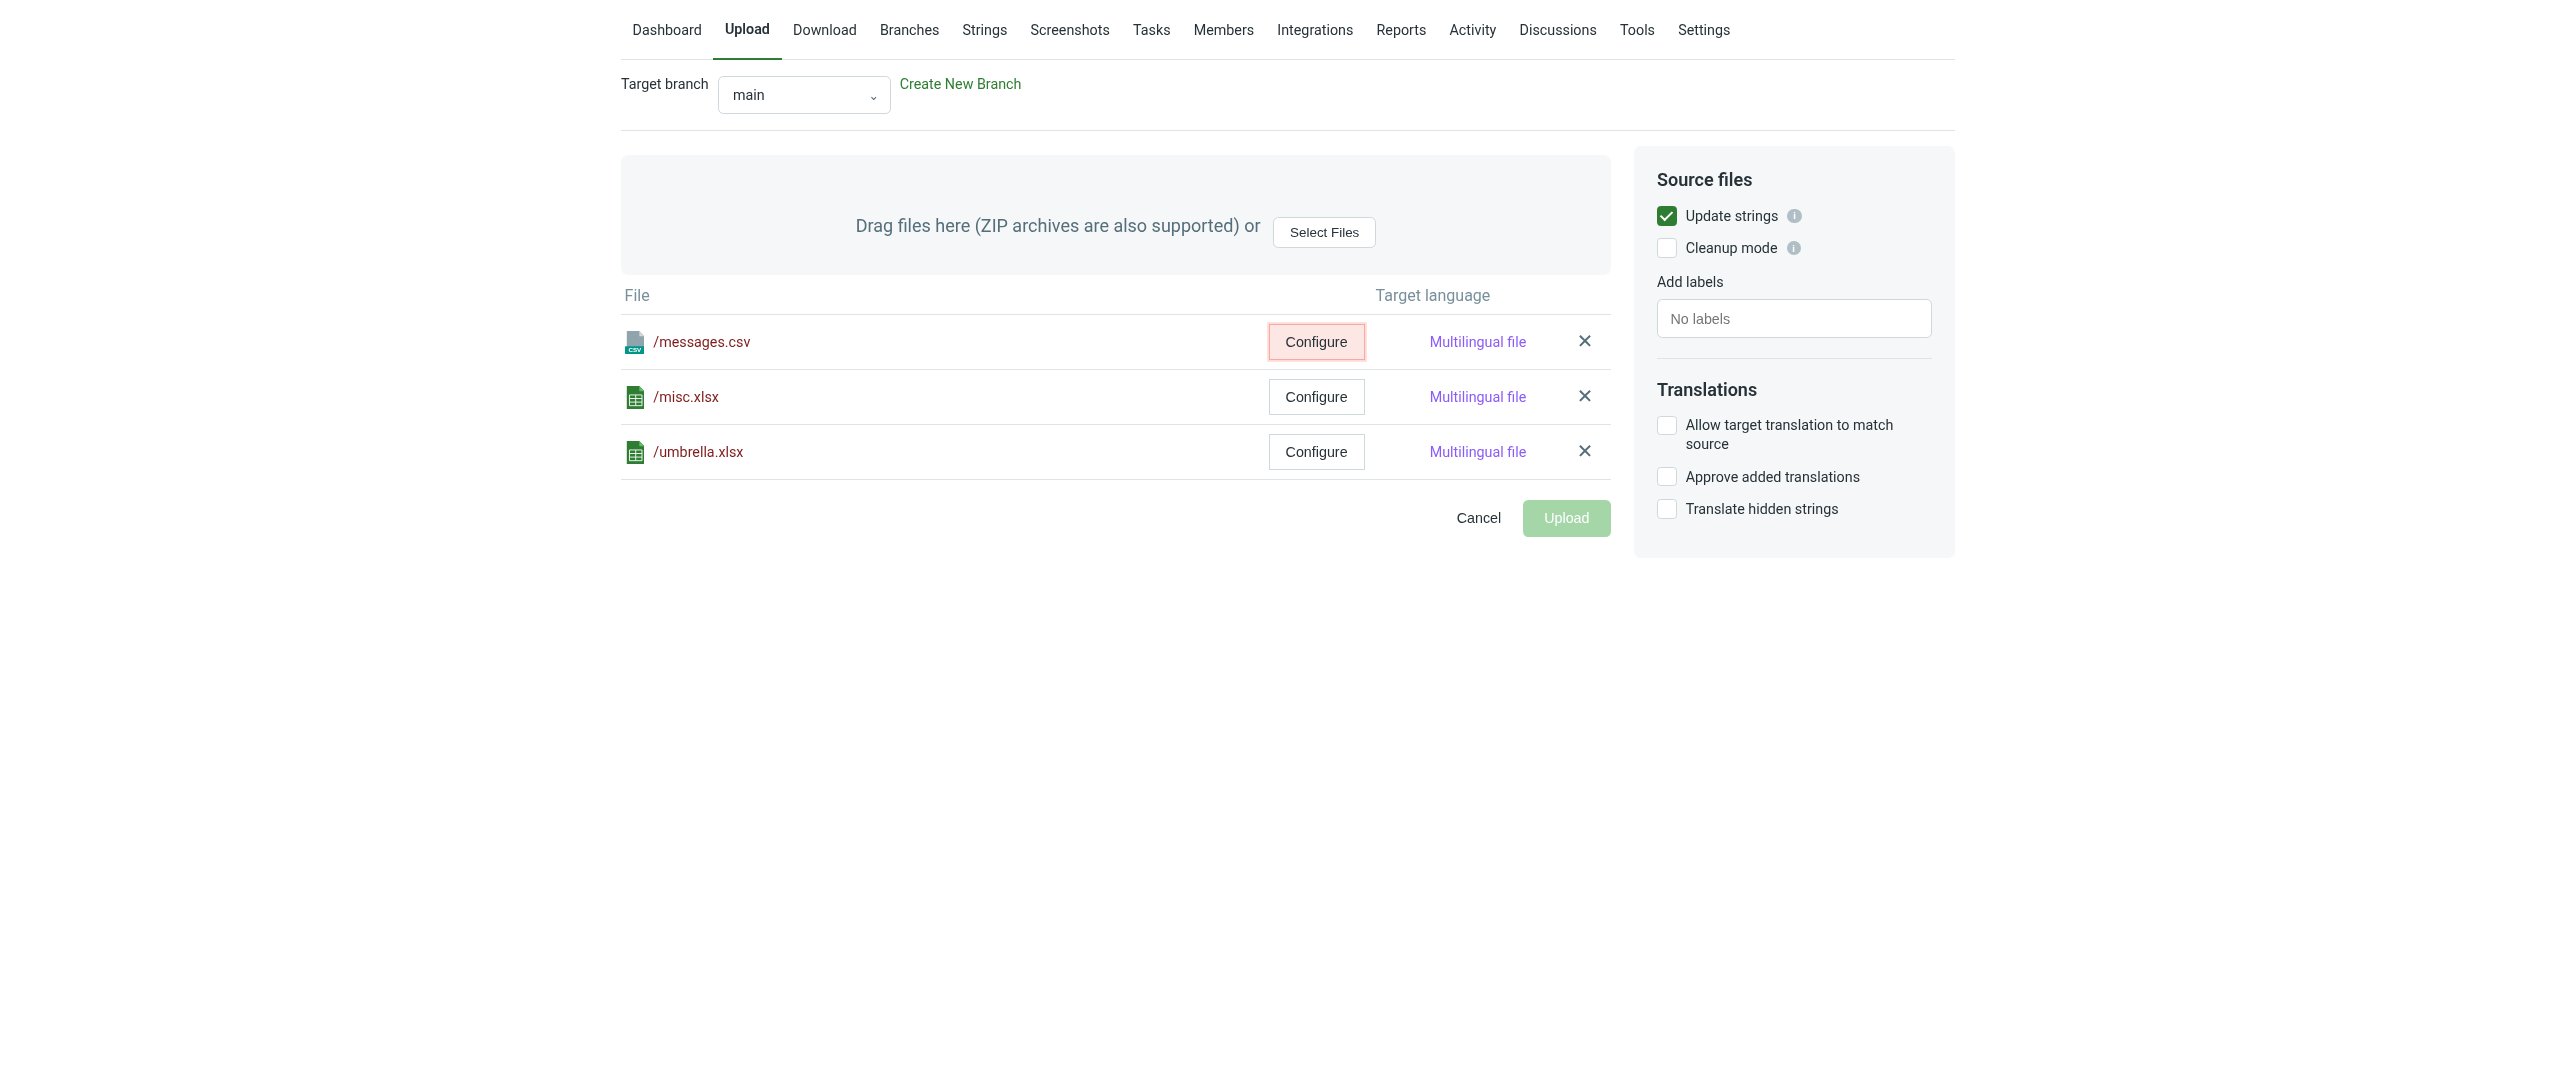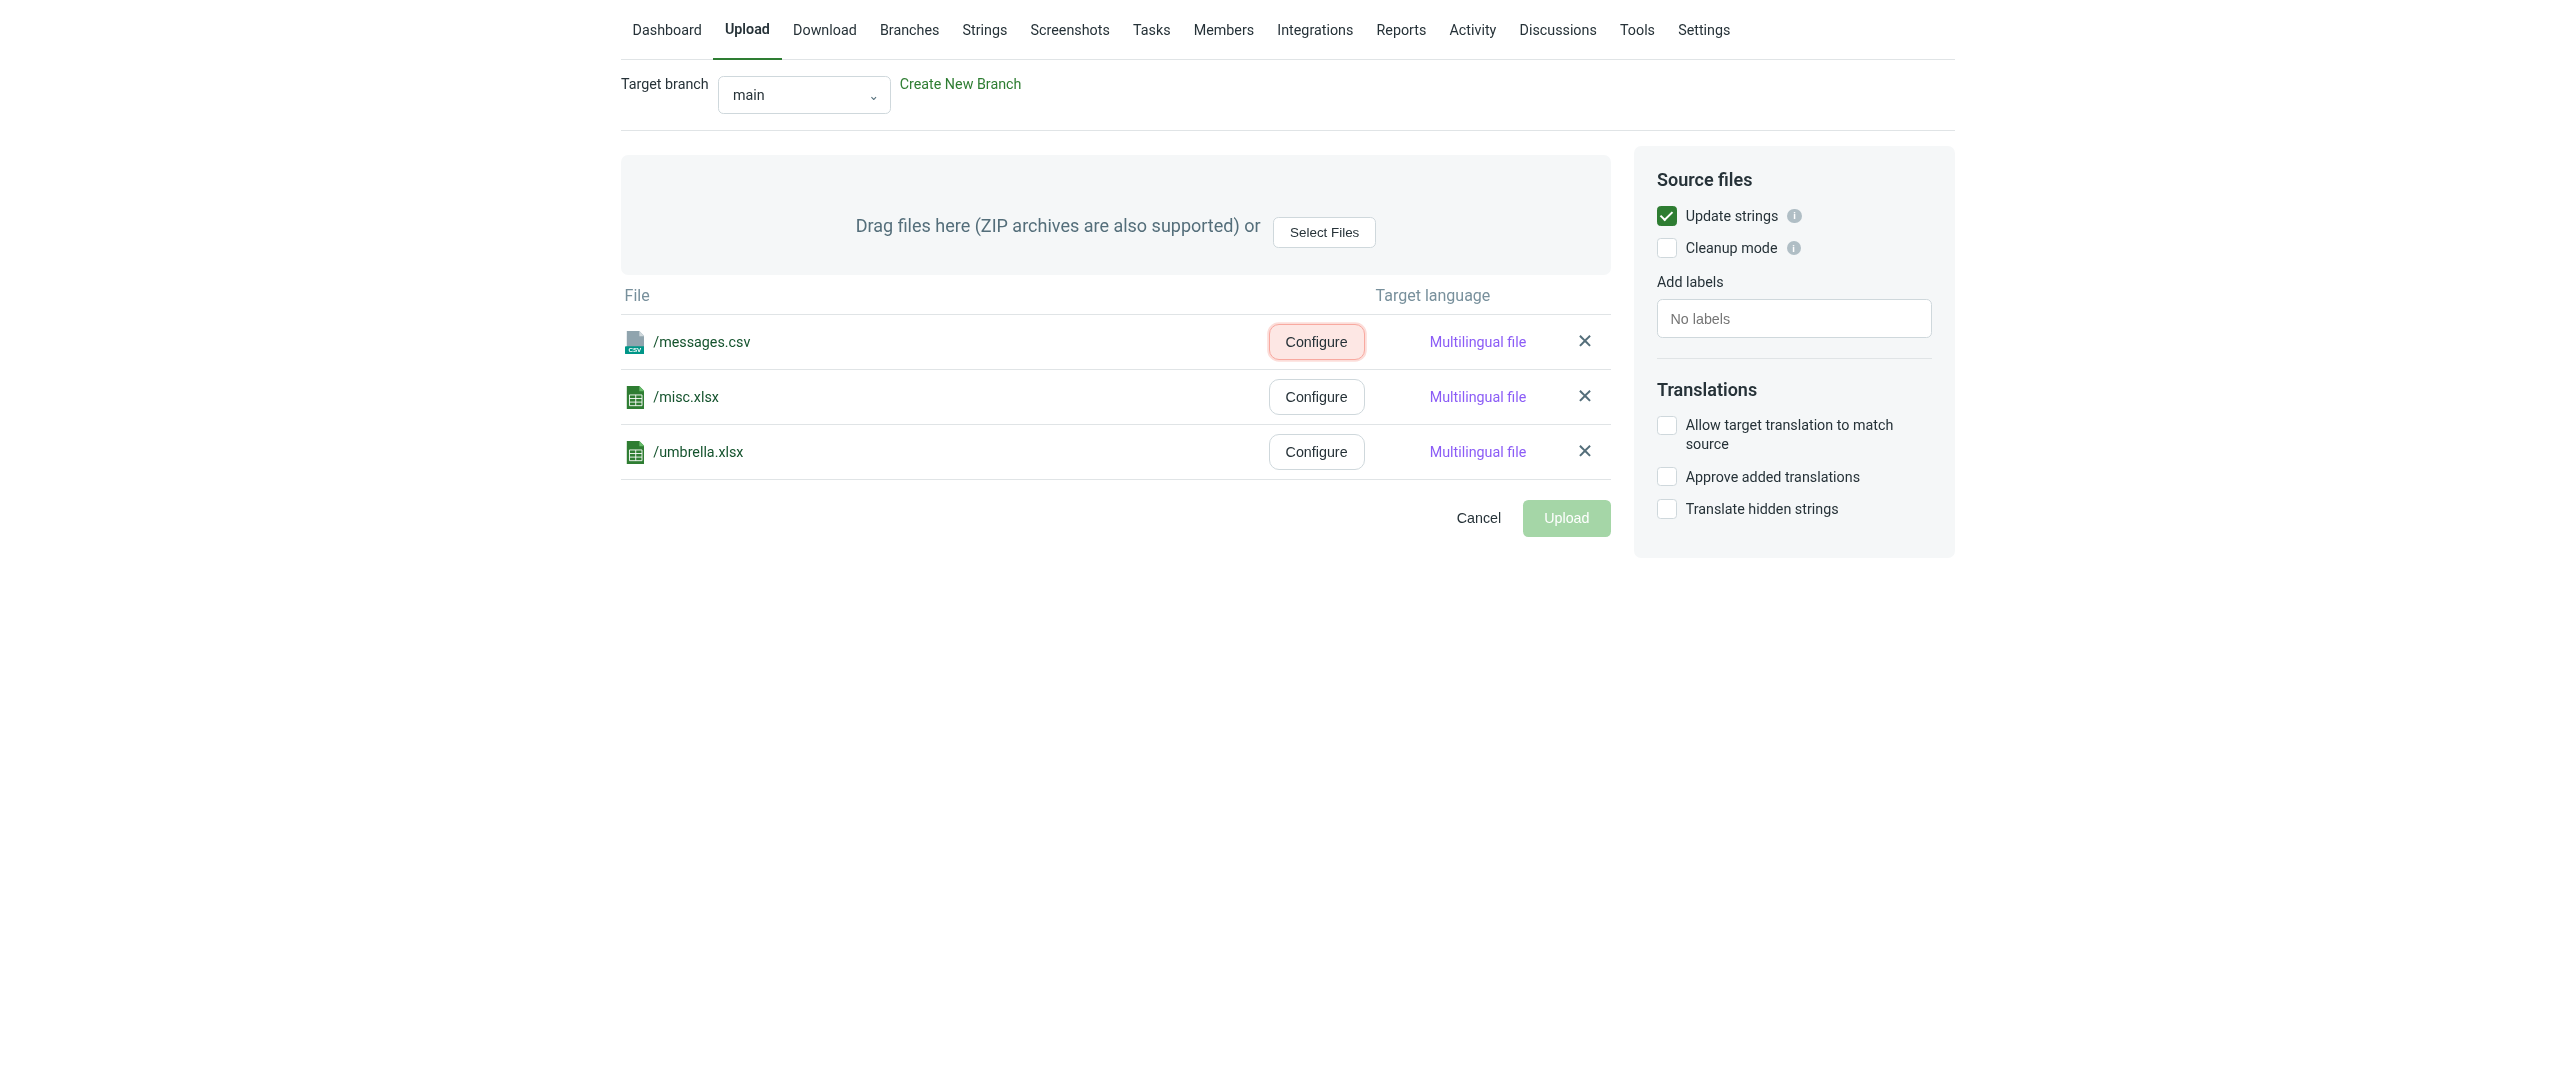--- a/index.html
+++ b/index.html
@@ -106,25 +106,25 @@
   border-bottom: 0.9px solid #e0e4e6;
 }
 .file-cell { display: flex; align-items: center; gap: 9px; }
 .file-icon {
   width: 19.7px;
   height: 23px;
   flex: 0 0 auto;
   position: relative;
 }
 .file-icon.csv svg .body { fill: #90a4ae; }
-.filename { color: #14532d; font-size: 14.3px; }
+.filename { color: #7f1d1d; font-size: 14.3px; }
 .configure-btn {
   border: 0.9px solid #cfd8dc;
   background: #fff;
-  border-radius: 10px;
+  border-radius: 0;
   padding: 9px 16px;
   font-size: 14.3px;
   color: #263238;
   cursor: pointer;
   justify-self: start;
 }
 .configure-btn.highlight {
   border: 1.8px solid #f8a9a0;
   background: #fde7e4;
   box-shadow: 0 0 0 1.8px rgba(248,169,160,0.4);

